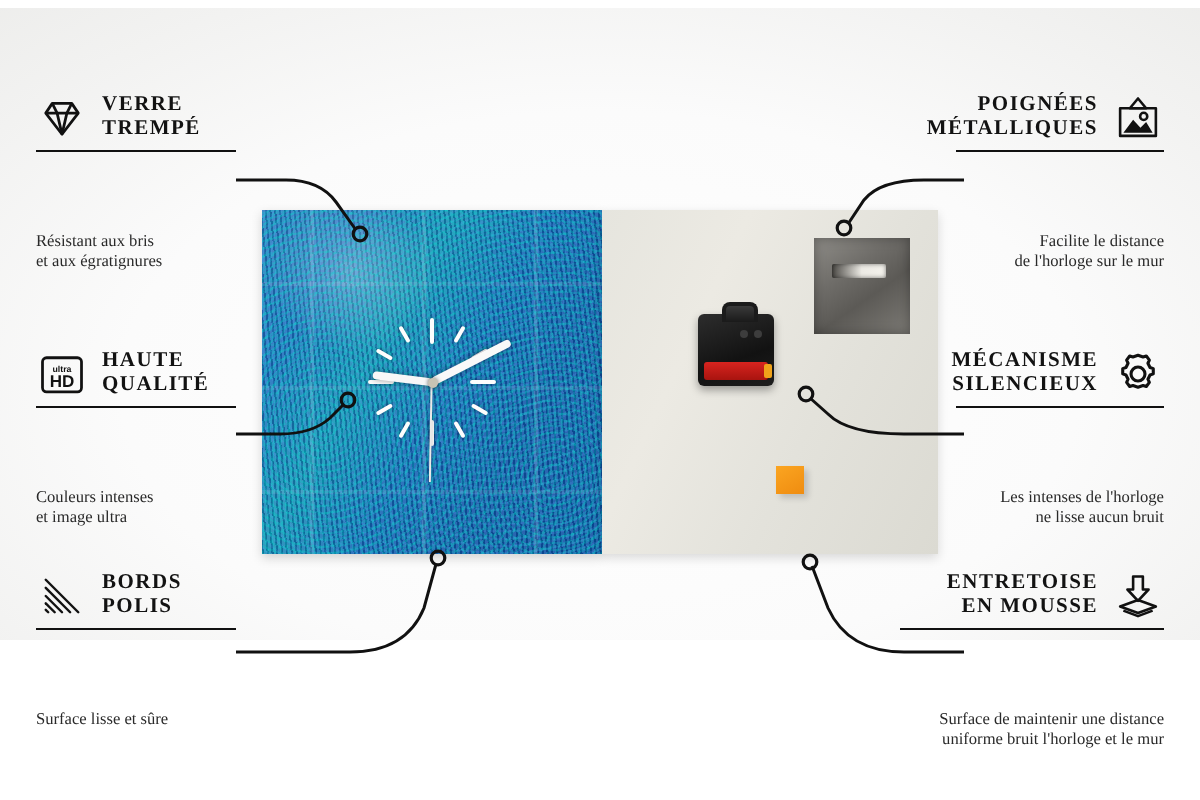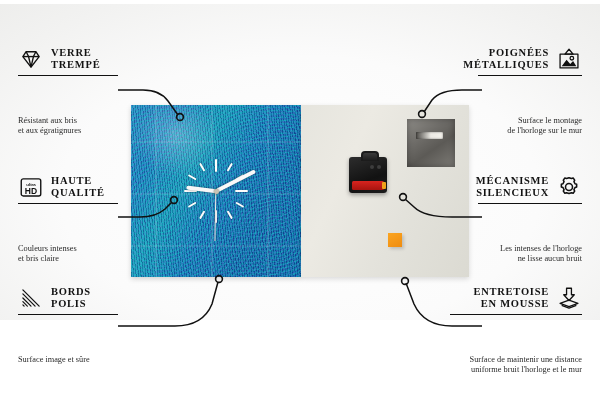--- a/index.html
+++ b/index.html
@@ -229,21 +229,21 @@
         <text x="16" y="14.6" font-family="Liberation Sans, sans-serif" font-size="5.4" font-weight="bold" text-anchor="middle" fill="#111">ultra</text>
         <text x="16" y="24" font-family="Liberation Sans, sans-serif" font-size="10.5" font-weight="bold" text-anchor="middle" fill="#111">HD</text>
       </svg>
       <div>
         <div class="co-title">HAUTE QUALITÉ</div>
       </div>
     </div>
     <div class="co-rule" style="width:100px"></div>
     <div class="co-sub">
       <div>Couleurs intenses</div>
-      <div>et bris claire</div>
+      <div>et image ultra</div>
     </div>
   </div>
 
   <div class="callout left" style="left:18px;top:281px;width:102px;">
     <div class="co-head">
       <svg class="ic" viewBox="0 0 32 32">
         <g stroke="#111" stroke-width="1.5" stroke-linecap="round">
           <path d="M6,6 L26,26"></path>
             <path d="M6,11 L21,26"></path>
             <path d="M6,16 L16,26"></path>
@@ -251,42 +251,42 @@
             <path d="M6,24.5 L7.5,26"></path>
         </g>
       </svg>
       <div>
         <div class="co-title">BORDS</div>
         <div class="co-title">POLIS</div>
       </div>
     </div>
     <div class="co-rule" style="width:100px"></div>
     <div class="co-sub">
-      <div>Surface image et sûre</div>
+      <div>Surface lisse et sûre</div>
     </div>
   </div>
 
   <div class="callout right" style="left:478px;top:42px;width:104px;">
     <div class="co-head">
       <div>
         <div class="co-title">POIGNÉES</div>
         <div class="co-title">MÉTALLIQUES</div>
       </div>
       <svg class="ic" viewBox="0 0 32 32">
         <g fill="none" stroke="#111" stroke-width="1.6" stroke-linejoin="round">
           <path d="M16,4 L11,10 H21 Z"></path>
           <rect x="5" y="10" width="22" height="17"></rect>
           <path d="M7,25 L13,17 L17.5,22 L21,18.5 L25,25 Z" fill="#111" stroke="none"></path>
           <circle cx="19.5" cy="15" r="2.2"></circle>
         </g>
       </svg>
     </div>
     <div class="co-rule" style="width:104px"></div>
     <div class="co-sub">
-      <div>Surface le montage</div>
+      <div>Facilite le distance</div>
       <div>de l'horloge sur le mur</div>
     </div>
   </div>
 
   <div class="callout right" style="left:478px;top:170px;width:104px;">
     <div class="co-head">
       <div>
         <div class="co-title">MÉCANISME</div>
         <div class="co-title">SILENCIEUX</div>
       </div>

